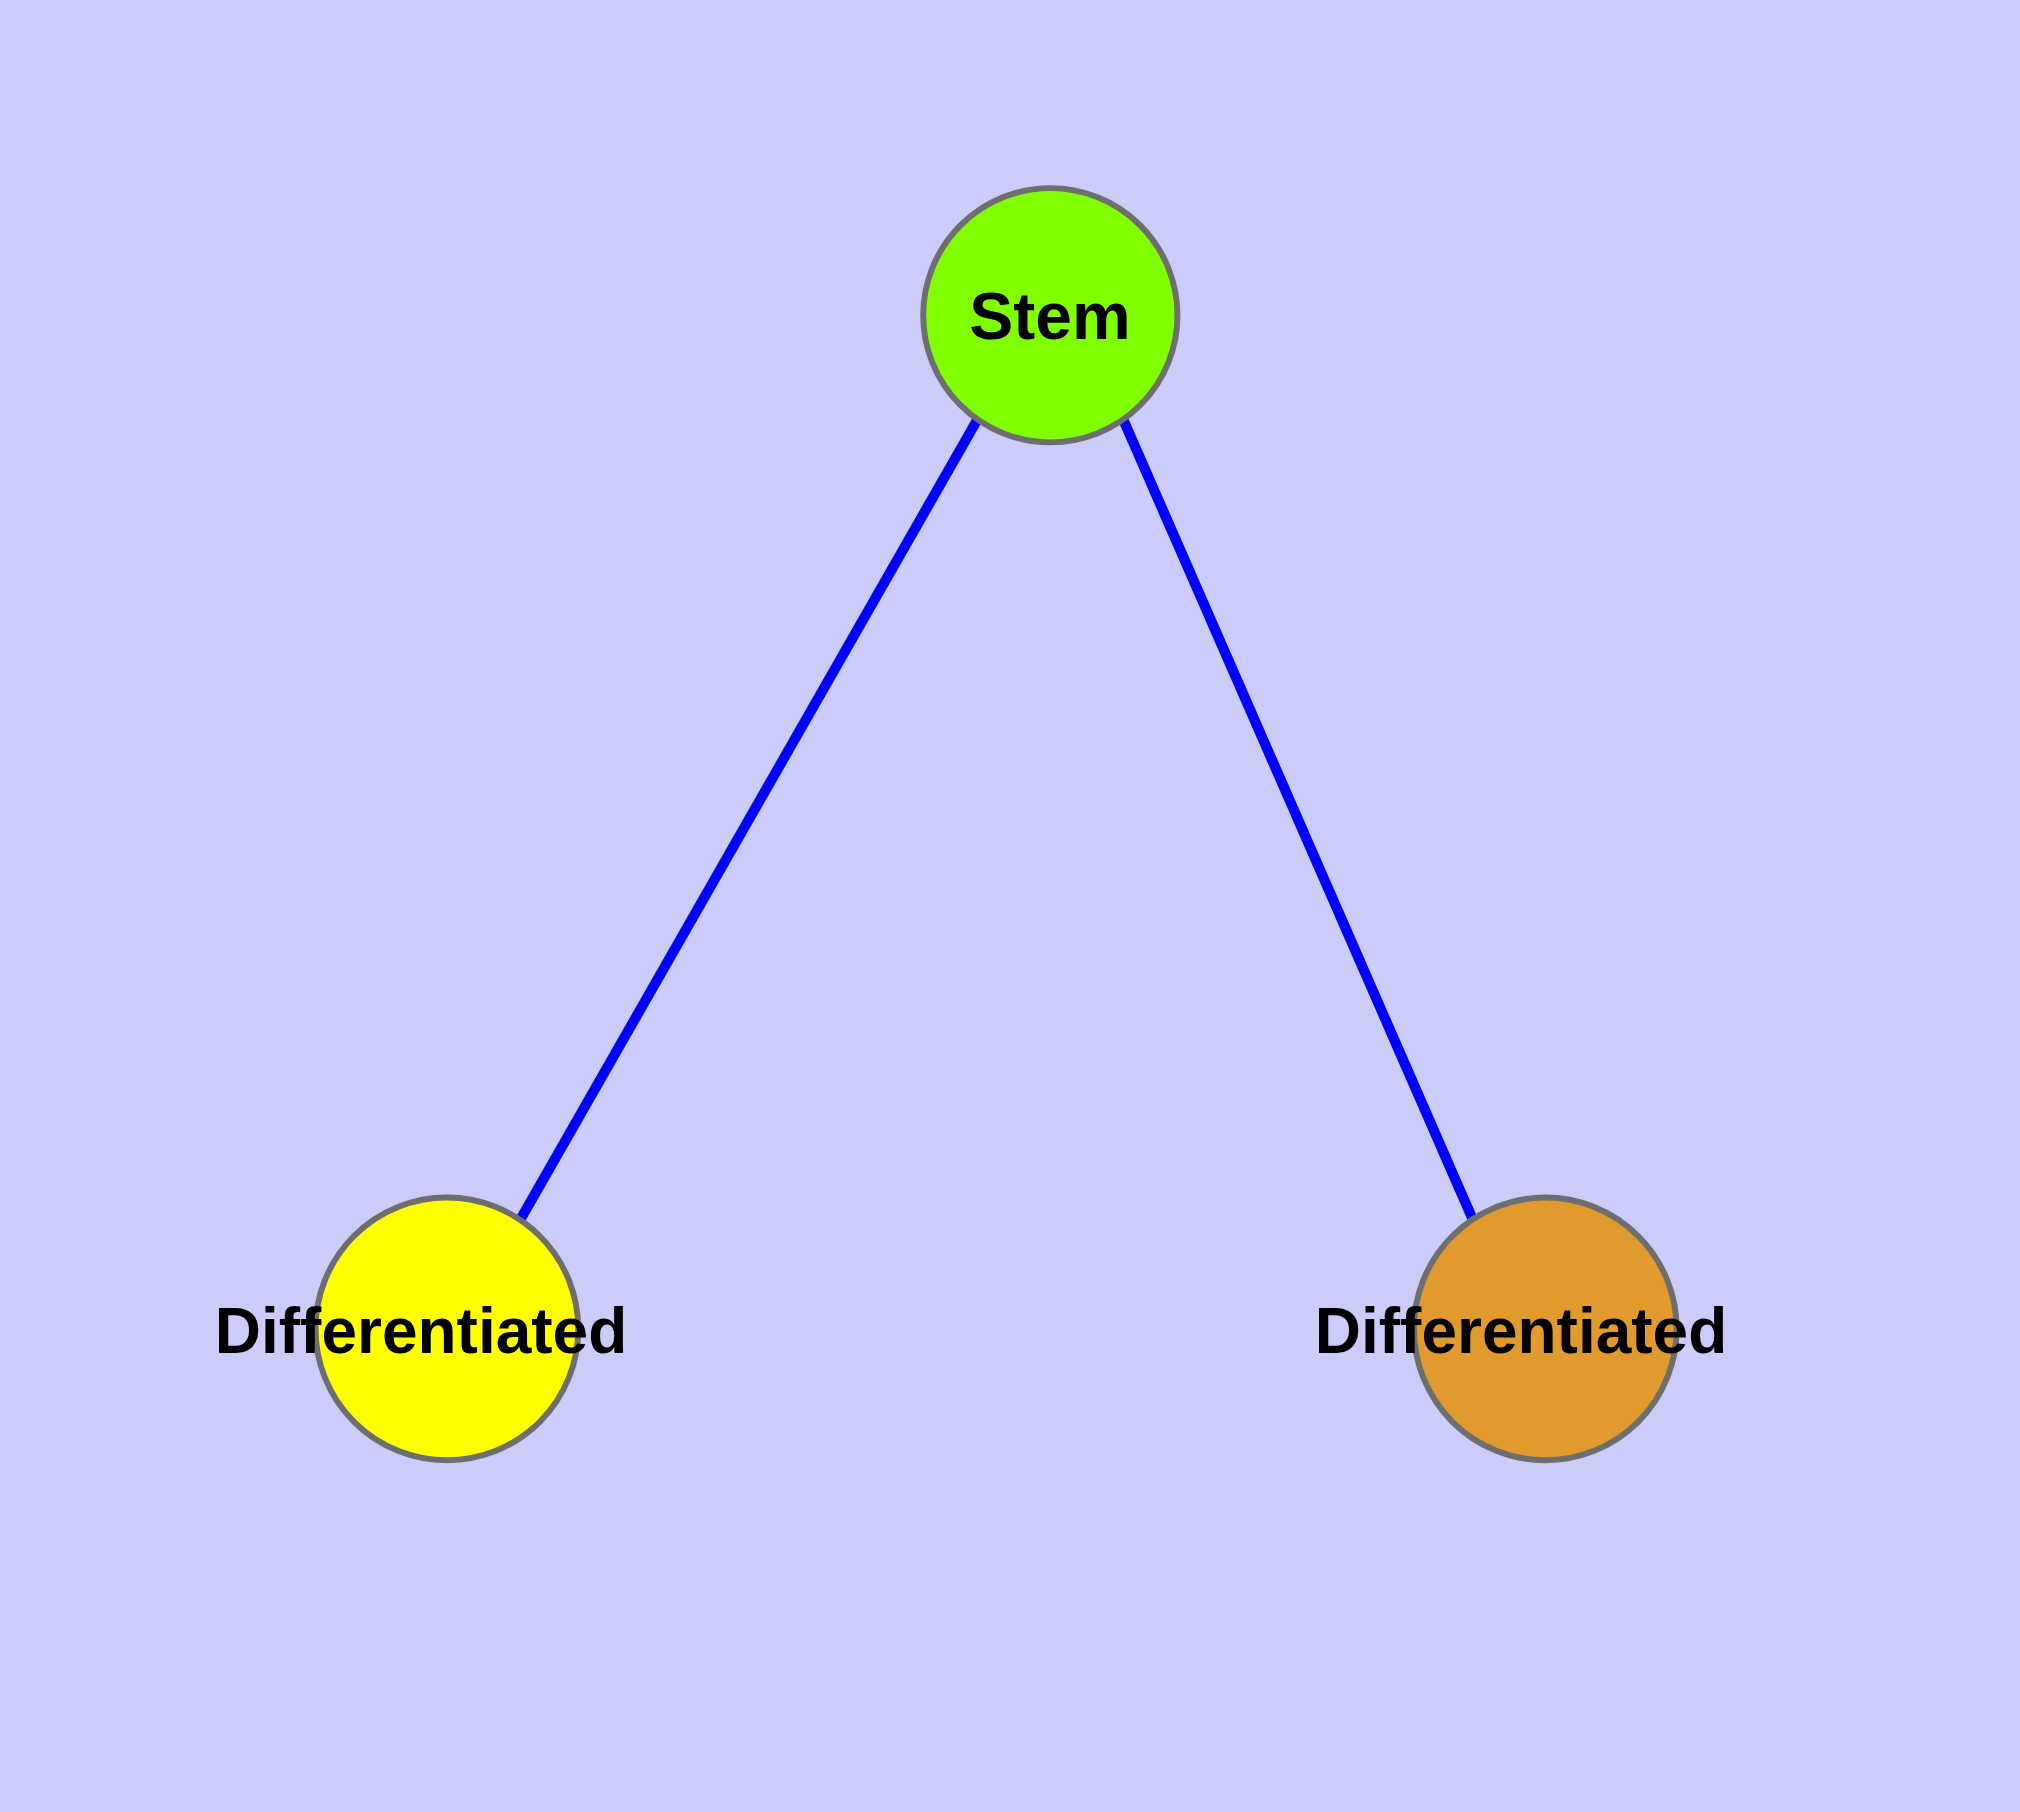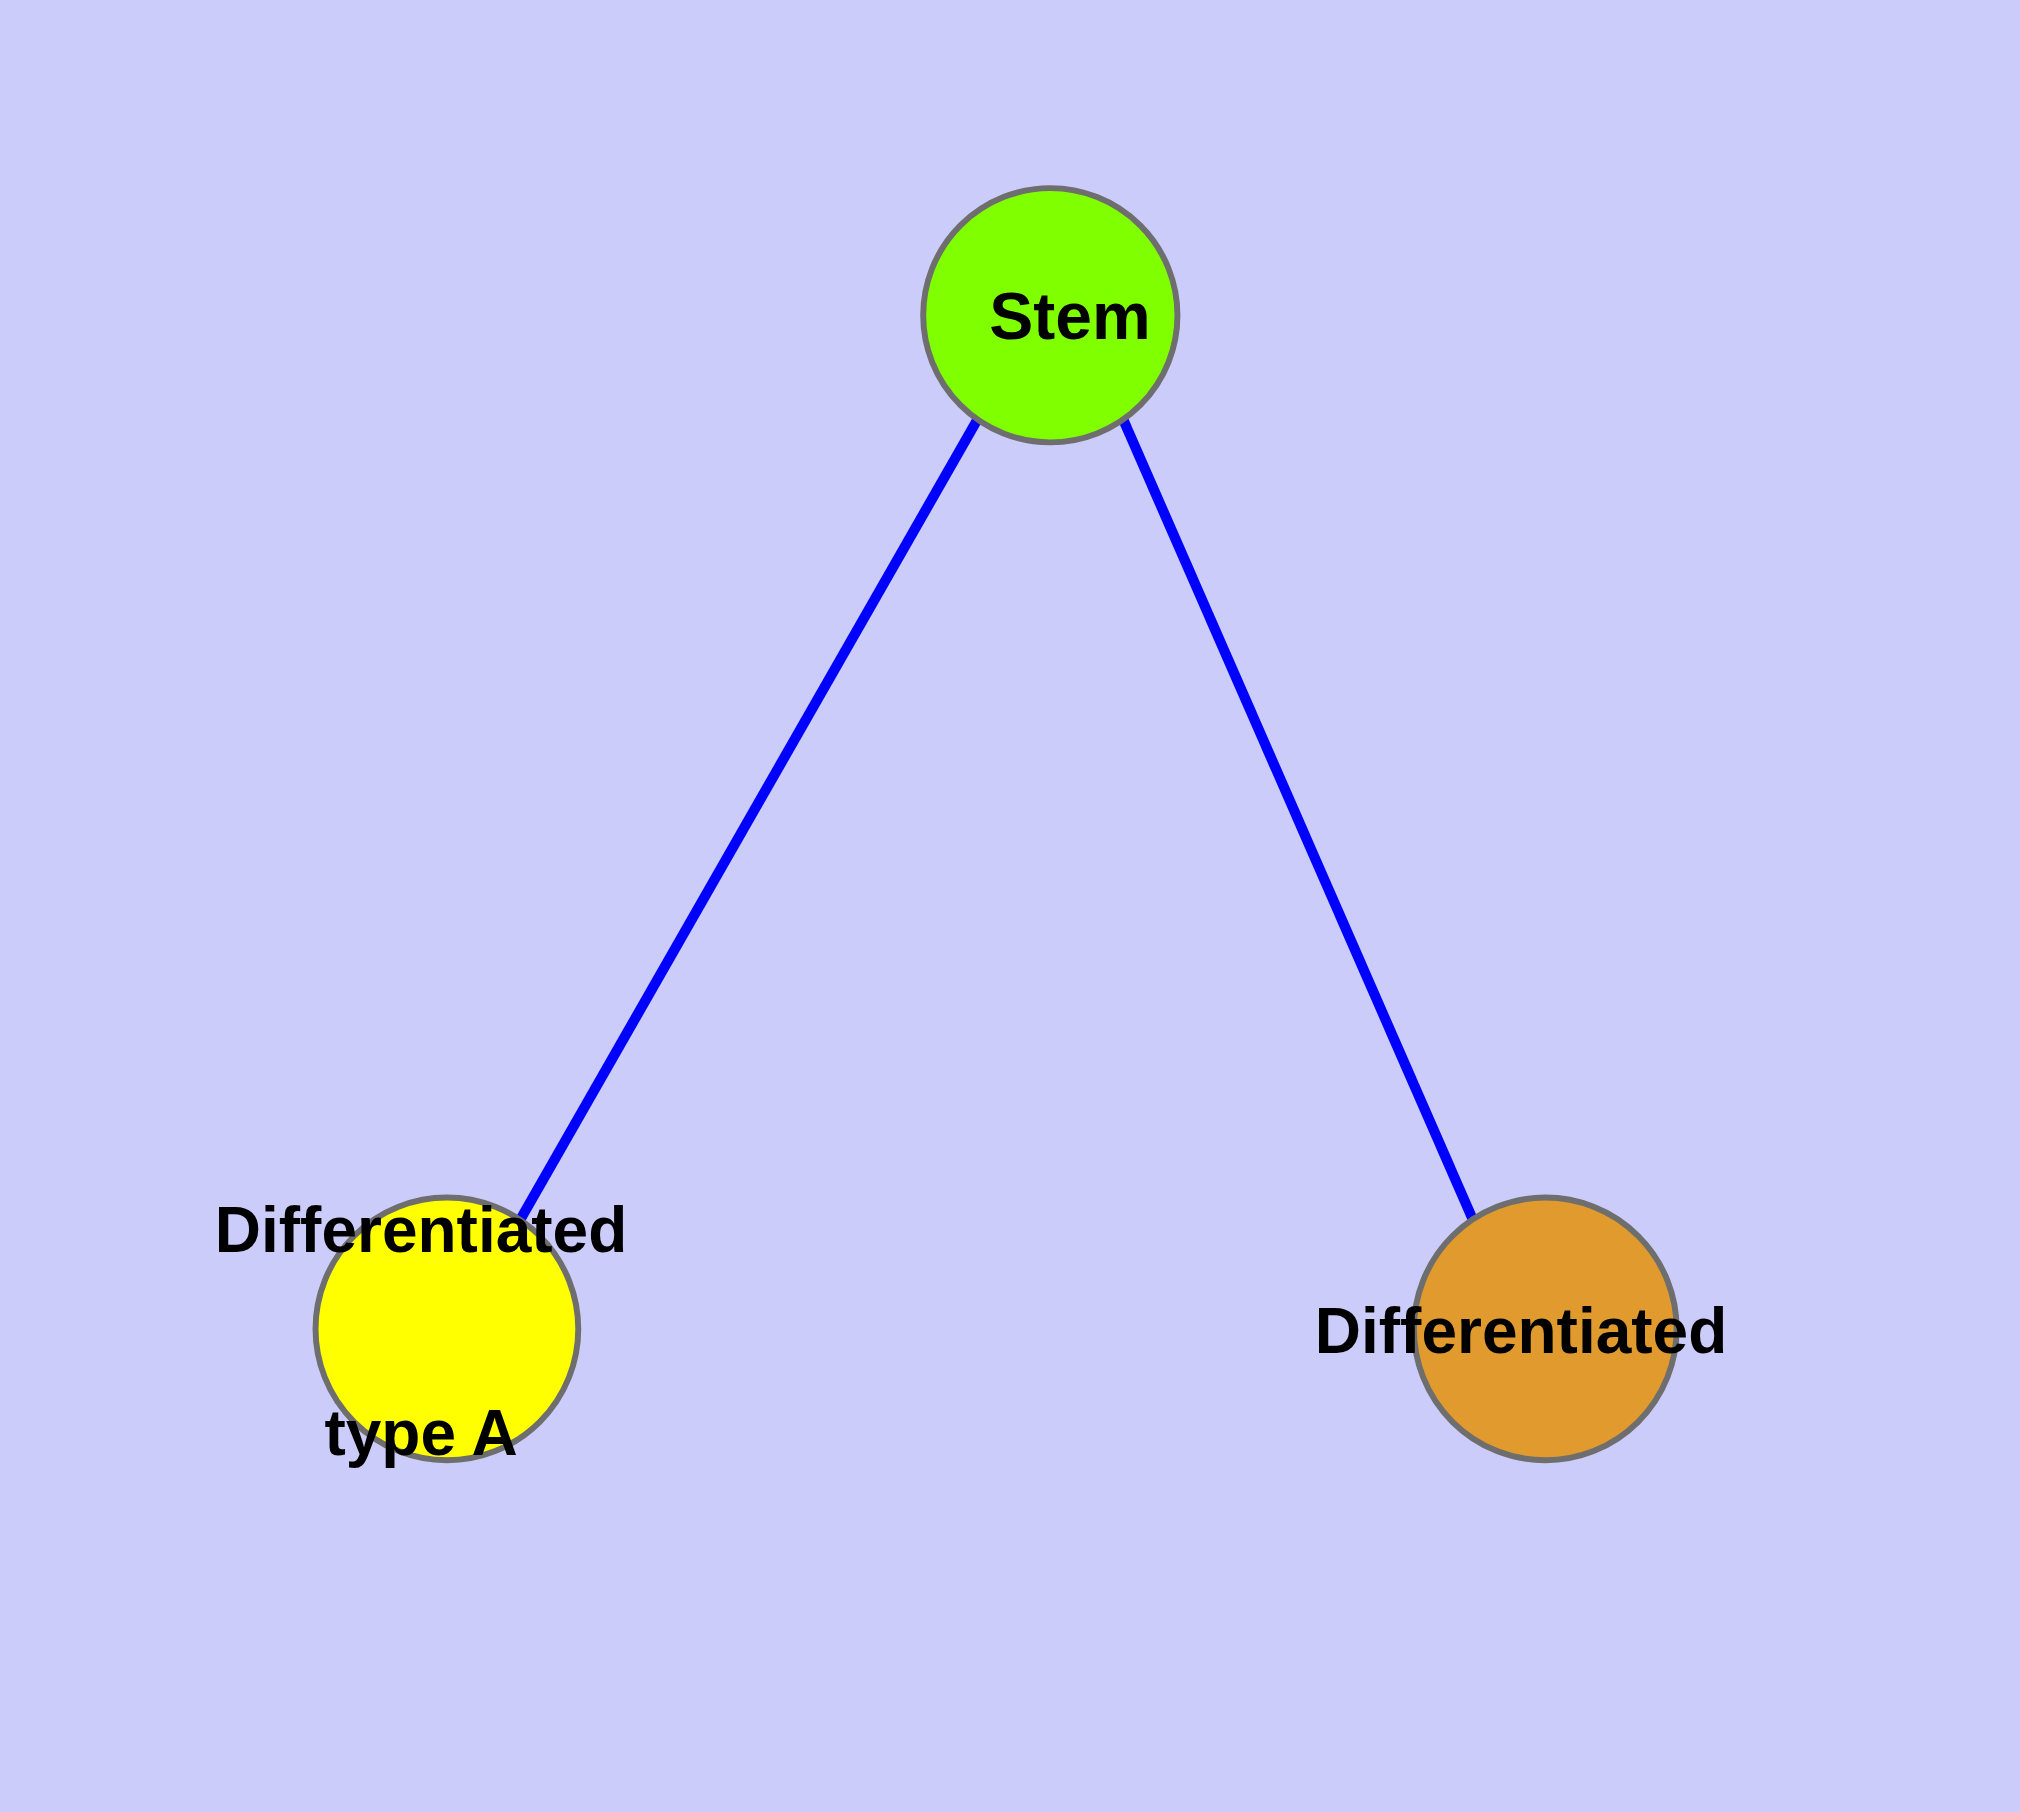--- a/index.html
+++ b/index.html
@@ -31,21 +31,20 @@
     color: #000000;
     line-height: 1.06;
     white-space: pre;
     pointer-events: none;
     transform: translate(-50%, -50%);
   }
   #label-stem {
     font-size: 66px;
     left: 1050px;
     top: 317px;
-    margin-left: 20px;
   }
   #label-diff-a {
     font-size: 64px;
     left: 421px;
     top: 1332px;
   }
   #label-diff-b {
     font-size: 64px;
     left: 1521px;
     top: 1332px;
@@ -69,21 +68,20 @@
       <circle cx="1823" cy="1568" r="155" fill="#e09a2e" stroke="#6e6e6e" stroke-width="7"></circle>
     </g>
   </svg>
 
   <div class="node-label" id="label-stem">
     <div>Stem</div>
   </div>
 
   <div class="node-label" id="label-diff-a">
     <div>Differentiated</div>
-    <div>type A</div>
   </div>
 
   <div class="node-label" id="label-diff-b">
     <div>Differentiated</div>
   </div>
 
 </div>
 
 
 </body></html>

